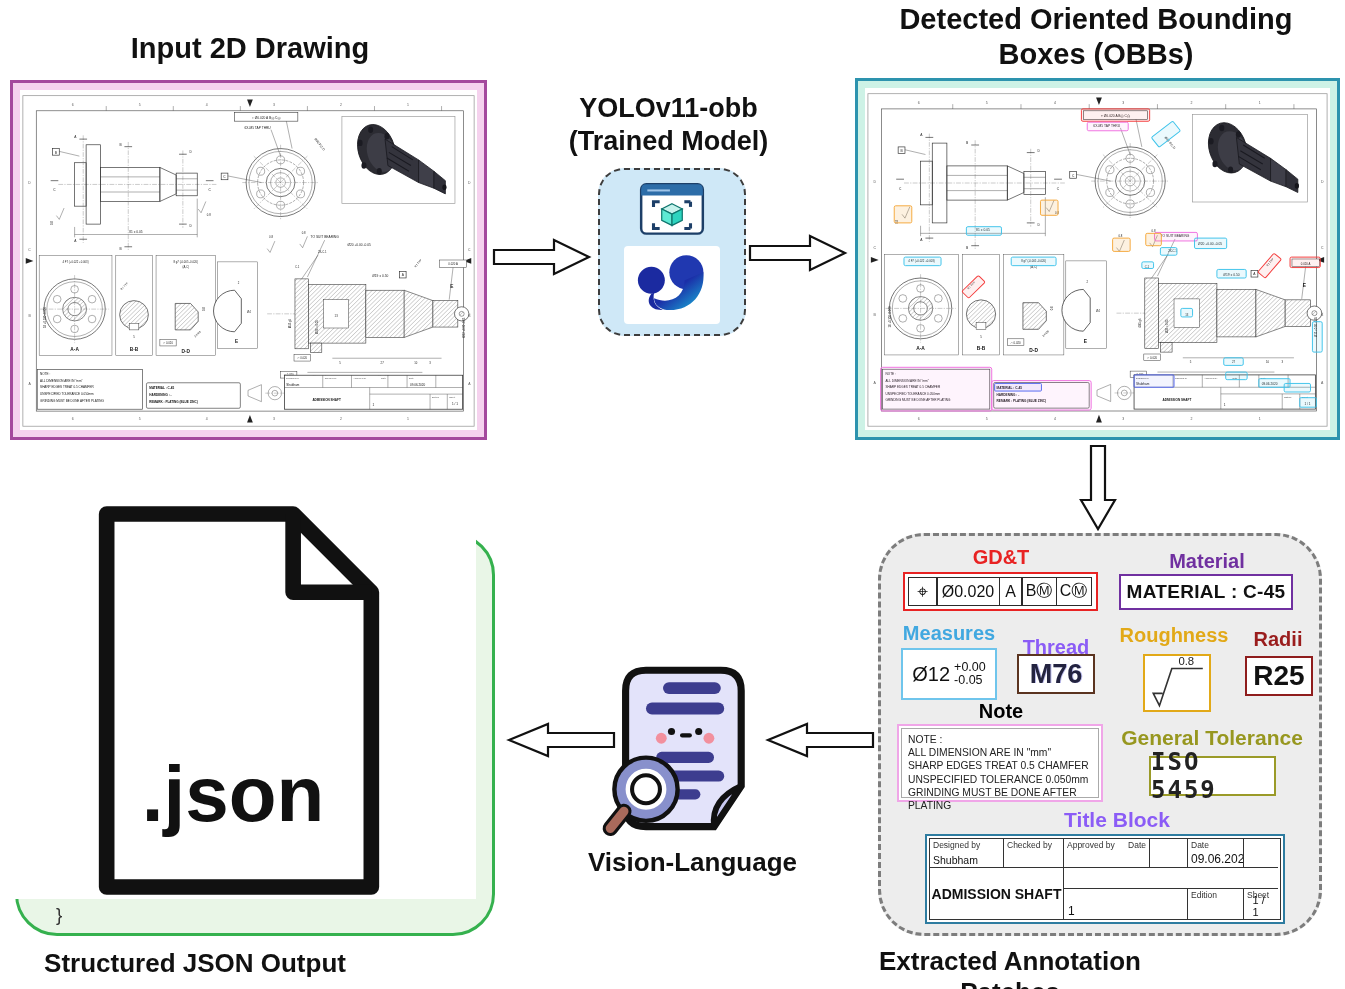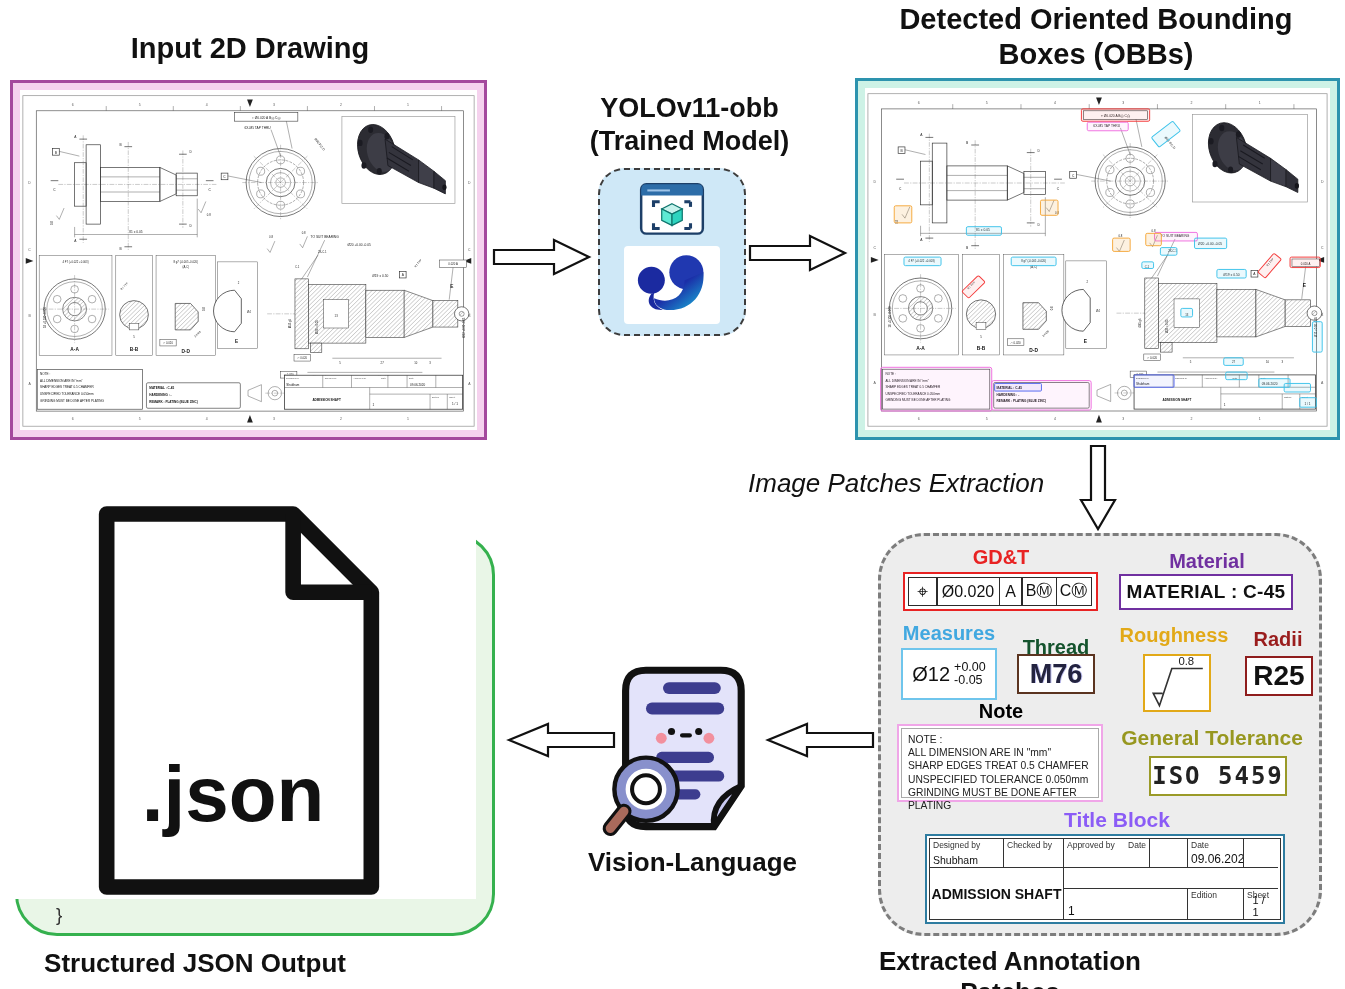--- a/index.html
+++ b/index.html
@@ -332,21 +332,21 @@
 </svg>
 
   <div class="abs cap" style="left:30px;top:32px;width:440px;font-size:29px;">Input 2D Drawing</div>
 
   <div class="abs panel input-panel">
     <svg viewBox="0 0 477 360" preserveAspectRatio="none">
         <use href="#drawbase"></use>
       </svg>
   </div>
 
-  <div class="abs cap" style="left:532px;top:92px;width:315px;font-size:27px;line-height:33px;">
+  <div class="abs cap" style="left:511px;top:92px;width:315px;font-size:27px;line-height:33px;">
     <div>YOLOv11-obb</div>
     <div>(Trained Model)</div>
   </div>
 
   <svg class="abs" style="left:492px;top:238px;" width="100" height="38">
     <polygon points="2,12 62,12 62,2 97,19 62,36 62,26 2,26" fill="#fff" stroke="#111" stroke-width="2.2"></polygon>
   </svg>
 
   <div class="abs yolo-box">
     <svg width="74" height="62" viewBox="0 0 72 60">
@@ -424,21 +424,20 @@
         <rect class="obbb" x="276" y="302" width="41" height="13" rx="1"></rect>
         <rect class="obbc" x="404" y="306" width="32" height="9" rx="1"></rect>
         <rect class="obbc" x="446" y="326" width="17" height="10" rx="1"></rect>
       </g>
     </svg>
   </div>
 
   <svg class="abs" style="left:1079px;top:444px;" width="38" height="88">
     <polygon points="12,2 26,2 26,56 36,56 19,85 2,56 12,56" fill="#fff" stroke="#111" stroke-width="2.2"></polygon>
   </svg>
-  <div class="abs" style="left:748px;top:468px;width:320px;font-size:26px;font-style:italic;font-weight:500;color:#111;">Image Patches Extraction</div>
 
   <div class="abs panel patches-panel">
     <div class="pp plabel" style="left:30px;top:10px;width:180px;color:#e82323;">GD&amp;T</div>
     <div class="pp" style="left:22px;top:36px;border:2px solid #e82323;background:#fff;padding:3px 4px;">
       <div class="gdt-frame">
         <span class="gdt-cell" style="width:28px;font-size:19px;">⌖</span>
         <span class="gdt-cell" style="width:62px;">Ø0.020</span>
         <span class="gdt-cell" style="width:22px;">A</span>
         <span class="gdt-cell" style="width:34px;">BⓂ</span>
         <span class="gdt-cell" style="width:34px;">CⓂ</span>
@@ -450,21 +449,21 @@
 
     <div class="pp plabel" style="left:20px;top:86px;width:96px;color:#41a8e0;">Measures</div>
     <div class="pp pbox" style="left:20px;top:112px;width:96px;height:52px;border:2px solid #6fc5ec;gap:4px;">
       <span style="font-size:20px;">Ø12</span>
       <span style="display:flex;flex-direction:column;font-size:12.5px;line-height:13px;">
         <span>+0.00</span>
         <span>-0.05</span>
       </span>
     </div>
 
-    <div class="pp plabel" style="left:133px;top:100px;width:84px;color:#14532d;">Thread</div>
+    <div class="pp plabel" style="left:133px;top:100px;width:84px;color:#8b5cf6;">Thread</div>
     <div class="pp pbox" style="left:136px;top:118px;width:78px;height:40px;border:2.5px solid #5b3420;font-size:27px;font-weight:bold;color:#23233f;text-shadow:1px 0 rgba(60,60,200,.35);">M76</div>
 
     <div class="pp plabel" style="left:238px;top:88px;width:110px;color:#e2a918;">Roughness</div>
     <div class="pp pbox" style="left:262px;top:118px;width:68px;height:58px;border:2px solid #e2a918;">
       <svg width="60" height="50" viewBox="0 0 62 52">
         <path d="M56,12 L26,12 L14,48 L8,36 L17,36" fill="none" stroke="#333" stroke-width="1.6"></path>
         <text x="40" y="9" text-anchor="middle" font-size="11" fill="#222" font-family="Liberation Sans, sans-serif">0.8</text>
       </svg>
     </div>
 
@@ -476,21 +475,21 @@
       <div class="note-inner">
         <div>NOTE :</div>
         <div>ALL DIMENSION ARE IN "mm"</div>
         <div>SHARP EDGES TREAT 0.5 CHAMFER</div>
         <div>UNSPECIFIED TOLERANCE 0.050mm</div>
         <div>GRINDING MUST BE DONE AFTER PLATING</div>
       </div>
     </div>
 
     <div class="pp plabel" style="left:238px;top:190px;width:186px;font-size:21px;color:#97971f;">General Tolerance</div>
-    <div class="pp pbox" style="left:268px;top:220px;width:138px;height:40px;border:2.5px solid #9a9a28;font-family:'DejaVu Sans Mono',monospace;font-size:24px;font-weight:bold;letter-spacing:2px;color:#222;">ISO 5459</div>
+    <div class="pp pbox" style="left:268px;top:220px;width:127px;height:40px;border:2.5px solid #9a9a28;font-family:'DejaVu Sans Mono',monospace;font-size:24px;font-weight:bold;letter-spacing:2px;color:#222;">ISO 5459</div>
 
     <div class="pp plabel" style="left:136px;top:272px;width:200px;font-size:21px;color:#8b5cf6;">Title Block</div>
     <div class="pp" style="left:44px;top:298px;width:360px;height:90px;border:2px solid #2e7ca0;background:#fff;padding:2px;">
       <div class="tb-grid" style="grid-template-columns:74px 60px 86px 38px 56px 34px;grid-template-rows:29px 21px 30px;width:100%;height:100%;box-sizing:border-box;">
         <div class="tb-cell" style="grid-area:1/1/2/2;">
           <span class="tb-lab">Designed by</span>
           <span style="position:absolute;bottom:1px;left:3px;font-size:10.5px;">Shubham</span>
         </div>
         <div class="tb-cell" style="grid-area:1/2/2/3;">
           <span class="tb-lab">Checked by</span>

